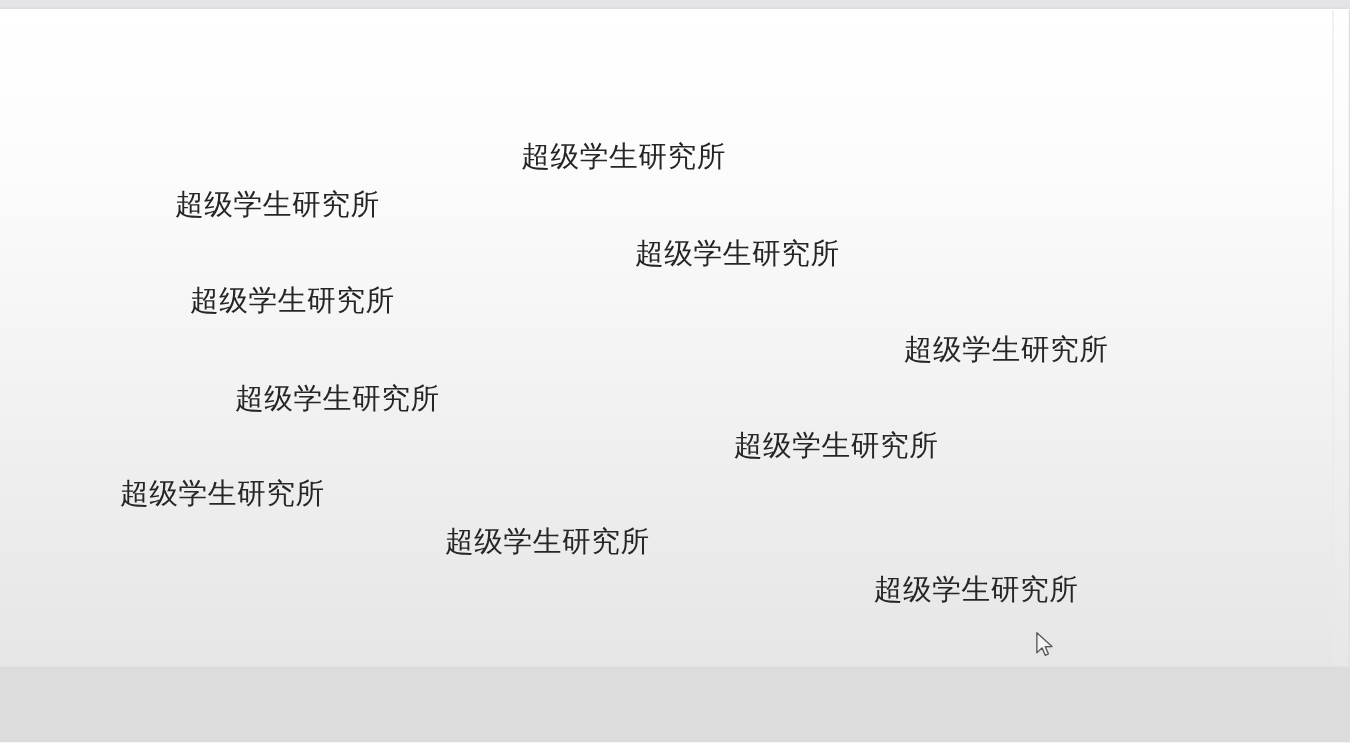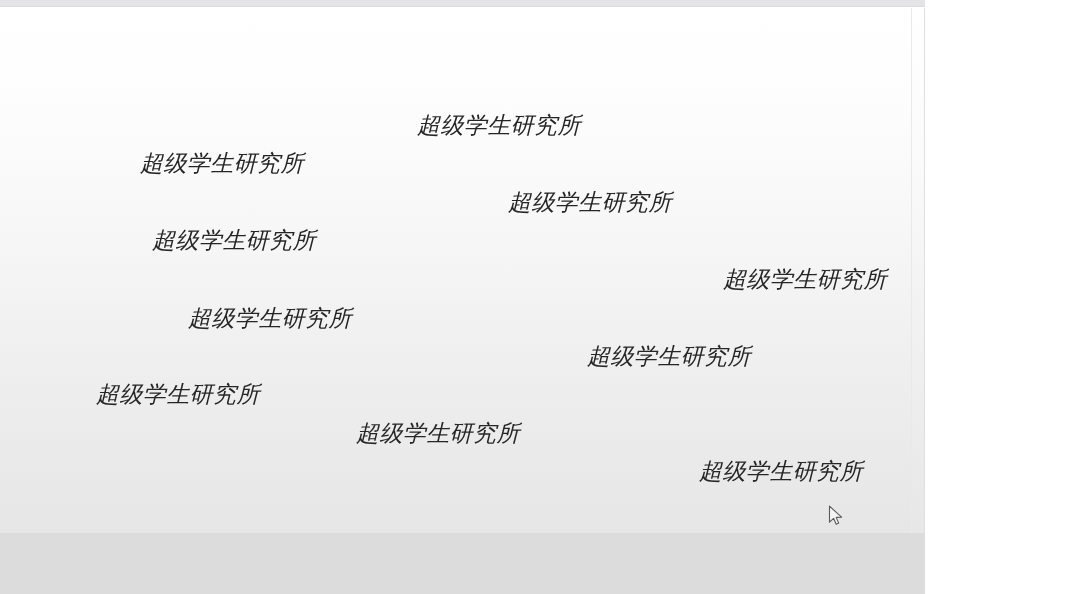--- a/index.html
+++ b/index.html
@@ -9,25 +9,24 @@
   }
   body {
     width: 1080px;
     height: 594px;
     overflow: hidden;
     font-family: "Liberation Serif", "DejaVu Serif", serif;
   }
 
   #app-window {
     position: relative;
-    width: 925px;
+    width: 1080px;
     height: 594px;
     overflow: hidden;
     background: #ffffff;
-    font-style: italic;
   }
 
   
   #top-chrome-bar {
     position: absolute;
     left: 0;
     top: 0;
     width: 1080px;
     height: 7px;
     background: #e4e4e6;

